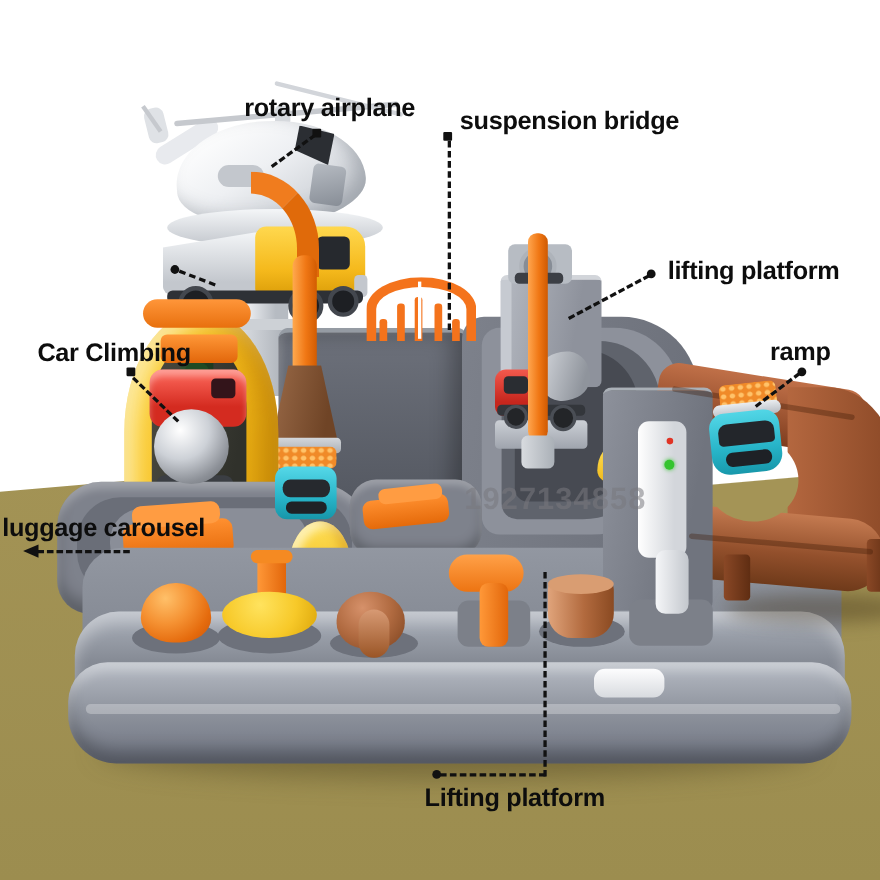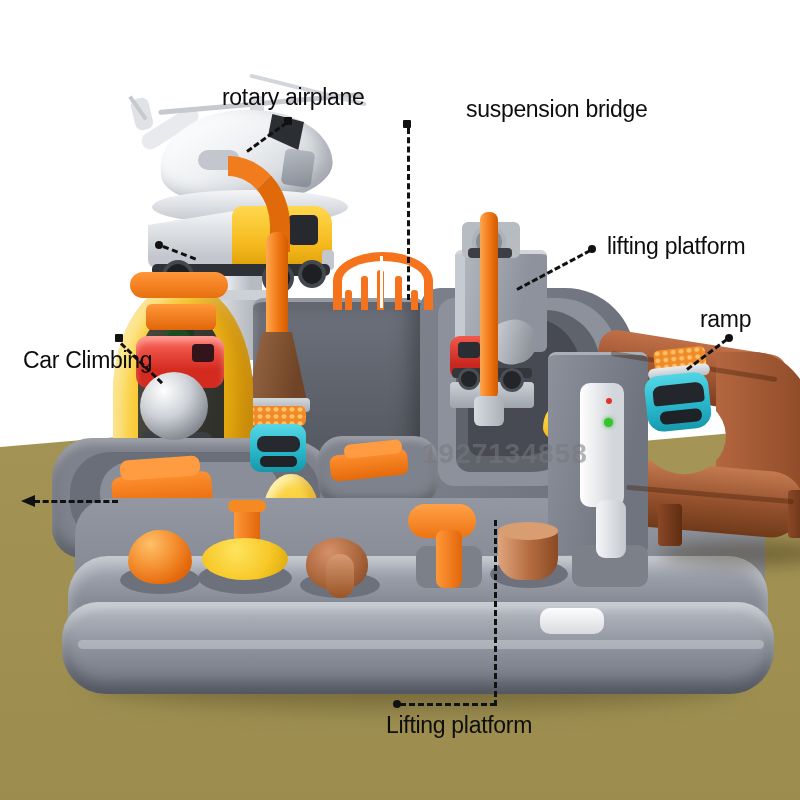--- a/index.html
+++ b/index.html
@@ -194,40 +194,40 @@
   .tk-bump{left:322px;top:250px;width:12px;height:20px;background:#c3c7cd;border-radius:4px;z-index:7;}
   .tk-chassis{left:152px;top:264px;width:178px;height:12px;background:#2e3136;border-radius:5px;z-index:7;}
   .tk-w1{left:162px;top:260px;width:24px;height:24px;background:#1d1f23;border:4px solid #43474e;border-radius:50%;z-index:8;}
   .tk-w2{left:262px;top:262px;width:24px;height:24px;background:#1d1f23;border:4px solid #43474e;border-radius:50%;z-index:8;}
   .tk-w3{left:298px;top:260px;width:20px;height:20px;background:#1d1f23;border:4px solid #43474e;border-radius:50%;z-index:8;}
 
   
   .wm{left:422px;top:438px;font-size:28px;font-weight:bold;letter-spacing:1px;color:rgba(120,120,126,.55);z-index:40;}
 
   
-  .lbl{position:absolute;font-weight:normal;font-size:23px;color:#0d0d0d;letter-spacing:-0.3px;white-space:nowrap;z-index:50;}
+  .lbl{position:absolute;font-weight:bold;font-size:23px;color:#0d0d0d;letter-spacing:-0.3px;white-space:nowrap;z-index:50;}
   .ld-h{position:absolute;border-top:3px dashed #111;z-index:50;transform-origin:0 50%;}
   .ld-v{position:absolute;border-left:3px dashed #111;z-index:50;}
   .dot-r{position:absolute;width:8px;height:8px;background:#111;border-radius:50%;z-index:50;}
   .dot-s{position:absolute;width:8px;height:8px;background:#111;border-radius:1px;z-index:50;}
   .arrow-left{position:absolute;width:0;height:0;border-top:6px solid transparent;border-bottom:6px solid transparent;border-right:14px solid #111;z-index:50;}
 
   #lbl-rotary{left:222px;top:84px;}
   #ld-rotary{left:247px;top:150px;width:49px;transform:rotate(-36deg);}
   #dot-rotary{left:284px;top:117px;}
-  #lbl-susp{left:418px;top:96px;margin-left:48px;}
+  #lbl-susp{left:418px;top:96px;}
   #ld-susp{left:407px;top:128px;height:172px;}
   #dot-susp{left:403px;top:120px;}
   #lbl-pops{left:44px;top:228px;}
   #ld-pops{left:163px;top:245px;width:35px;transform:rotate(21deg);}
   #dot-pops{left:155px;top:241px;}
   #lbl-liftR{left:607px;top:233px;}
   #ld-liftR{left:517px;top:288px;width:83px;transform:rotate(-28deg);}
   #dot-liftR{left:588px;top:245px;}
-  #lbl-climb{left:23px;top:307px;margin-top:40px;}
+  #lbl-climb{left:34px;top:307px;}
   #ld-climb{left:121px;top:342px;width:57px;transform:rotate(44deg);}
   #dot-climb{left:115px;top:334px;}
   #lbl-ramp{left:700px;top:306px;}
   #ld-ramp{left:687px;top:368px;width:50px;transform:rotate(-37deg);}
   #dot-ramp{left:725px;top:334px;}
   #lbl-lugg{left:2px;top:466px;}
   #ld-lugg{left:34px;top:500px;width:84px;}
   #arr-lugg{left:21px;top:495px;}
   #lbl-liftB{left:386px;top:712px;}
   #ld-liftB-v{left:494px;top:520px;height:186px;}
@@ -392,20 +392,21 @@
   <div class="dot-r" id="dot-liftR"></div>
 
   <div class="lbl" id="lbl-climb">Car Climbing</div>
   <div class="ld-h" id="ld-climb"></div>
   <div class="dot-s" id="dot-climb"></div>
 
   <div class="lbl" id="lbl-ramp">ramp</div>
   <div class="ld-h" id="ld-ramp"></div>
   <div class="dot-r" id="dot-ramp"></div>
 
+  <div class="lbl" id="lbl-lugg">luggage carousel</div>
   <div class="ld-h" id="ld-lugg"></div>
   <div class="arrow-left" id="arr-lugg"></div>
 
   <div class="lbl" id="lbl-liftB">Lifting platform</div>
   <div class="ld-v" id="ld-liftB-v"></div>
   <div class="ld-h" id="ld-liftB-h"></div>
   <div class="dot-r" id="dot-liftB"></div>
 
 </div>
 

